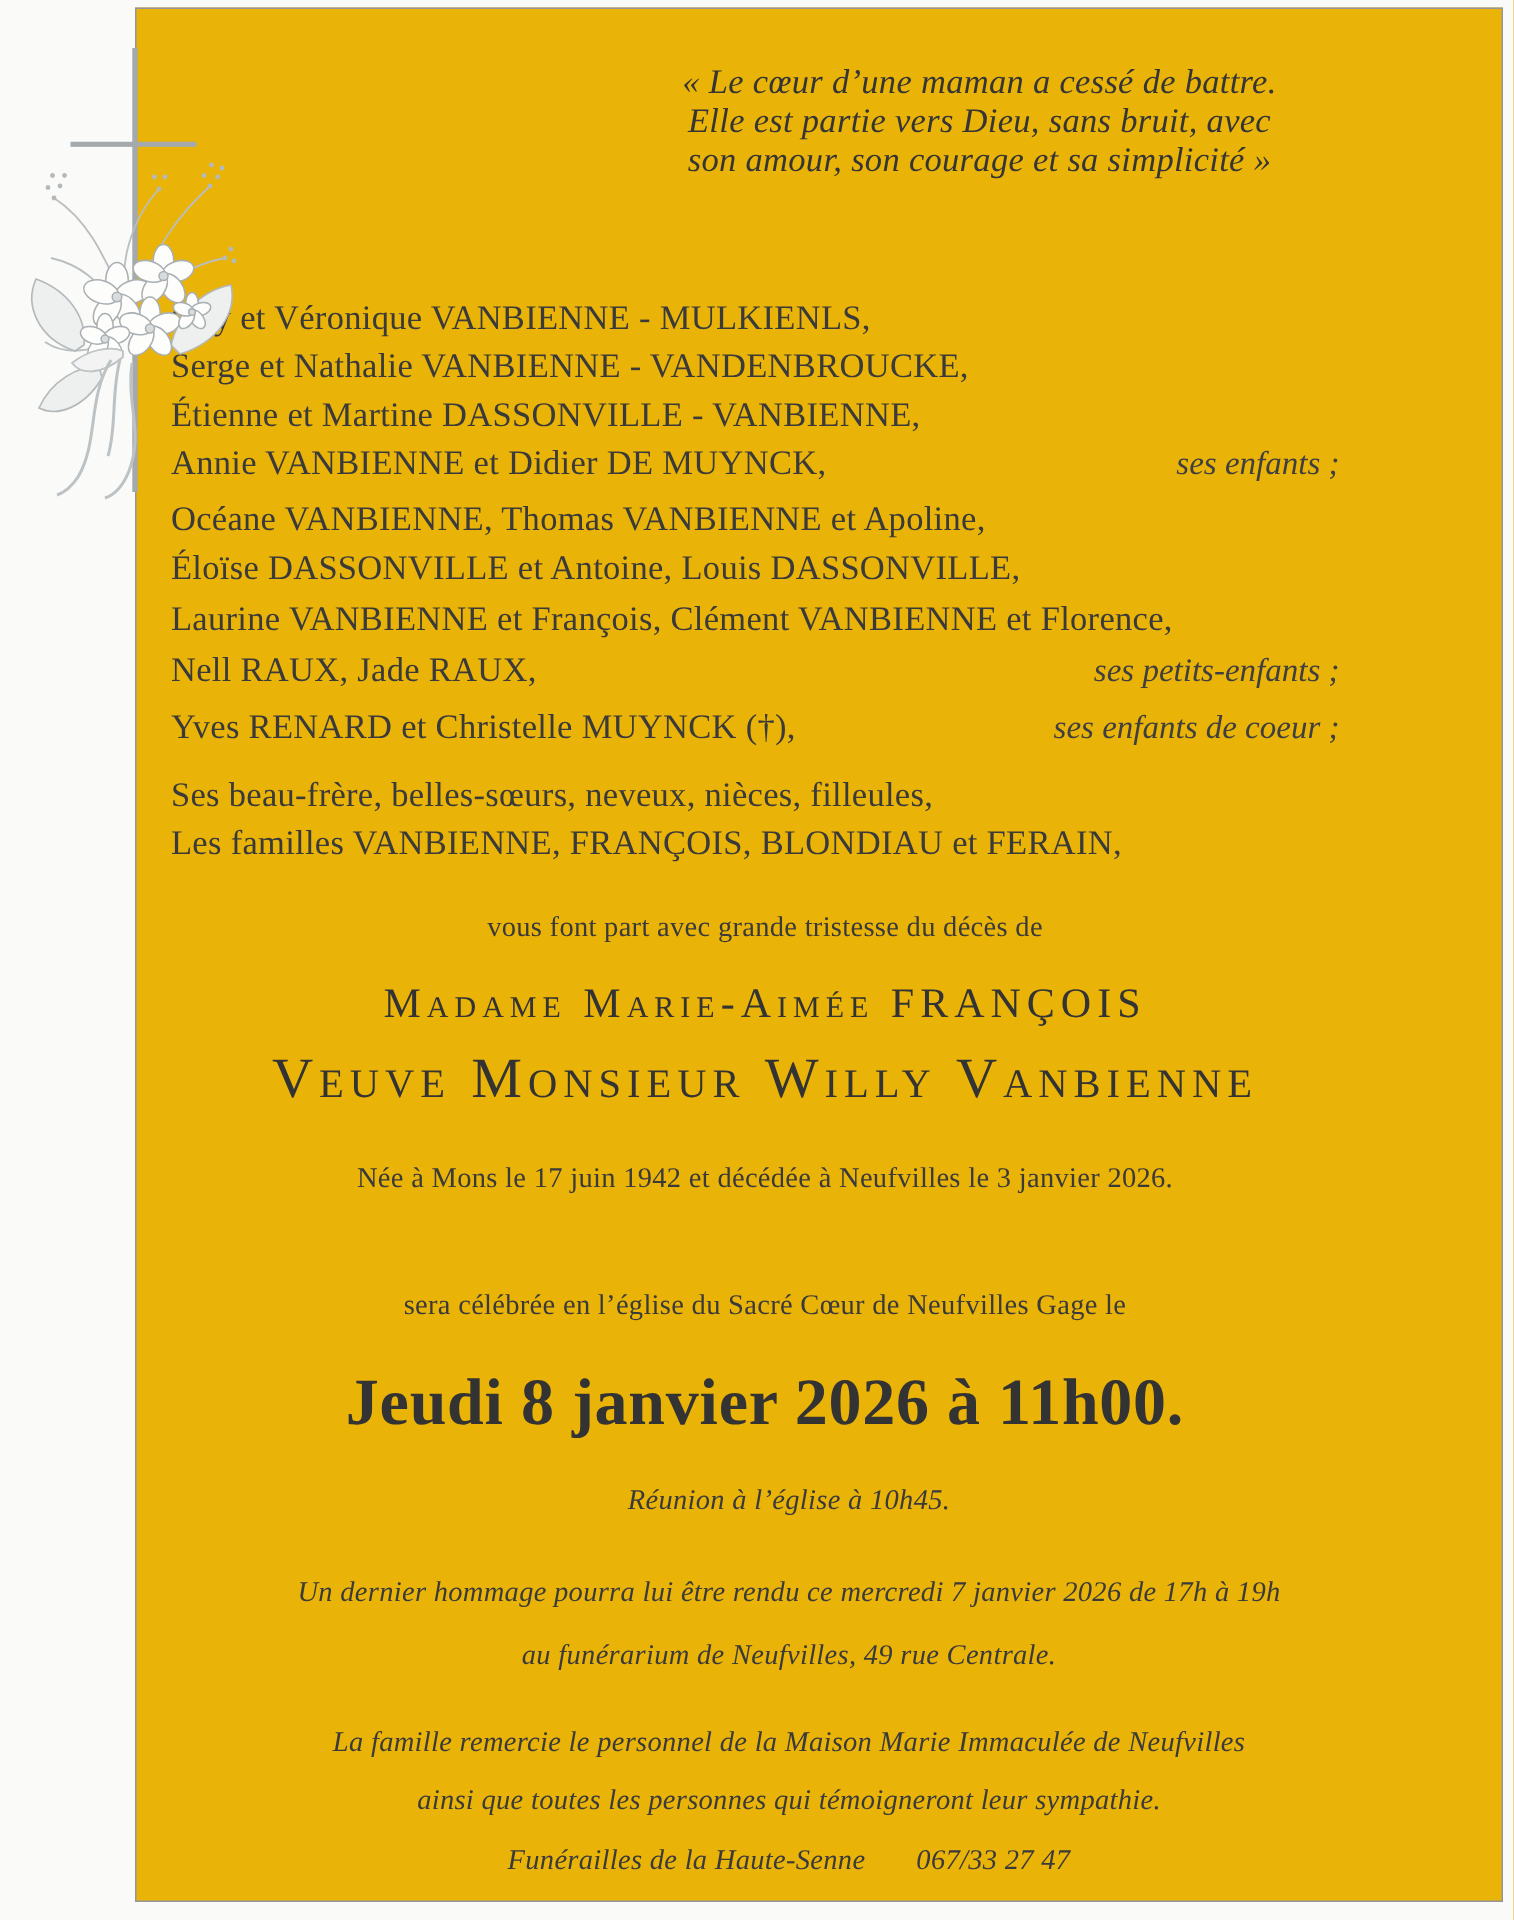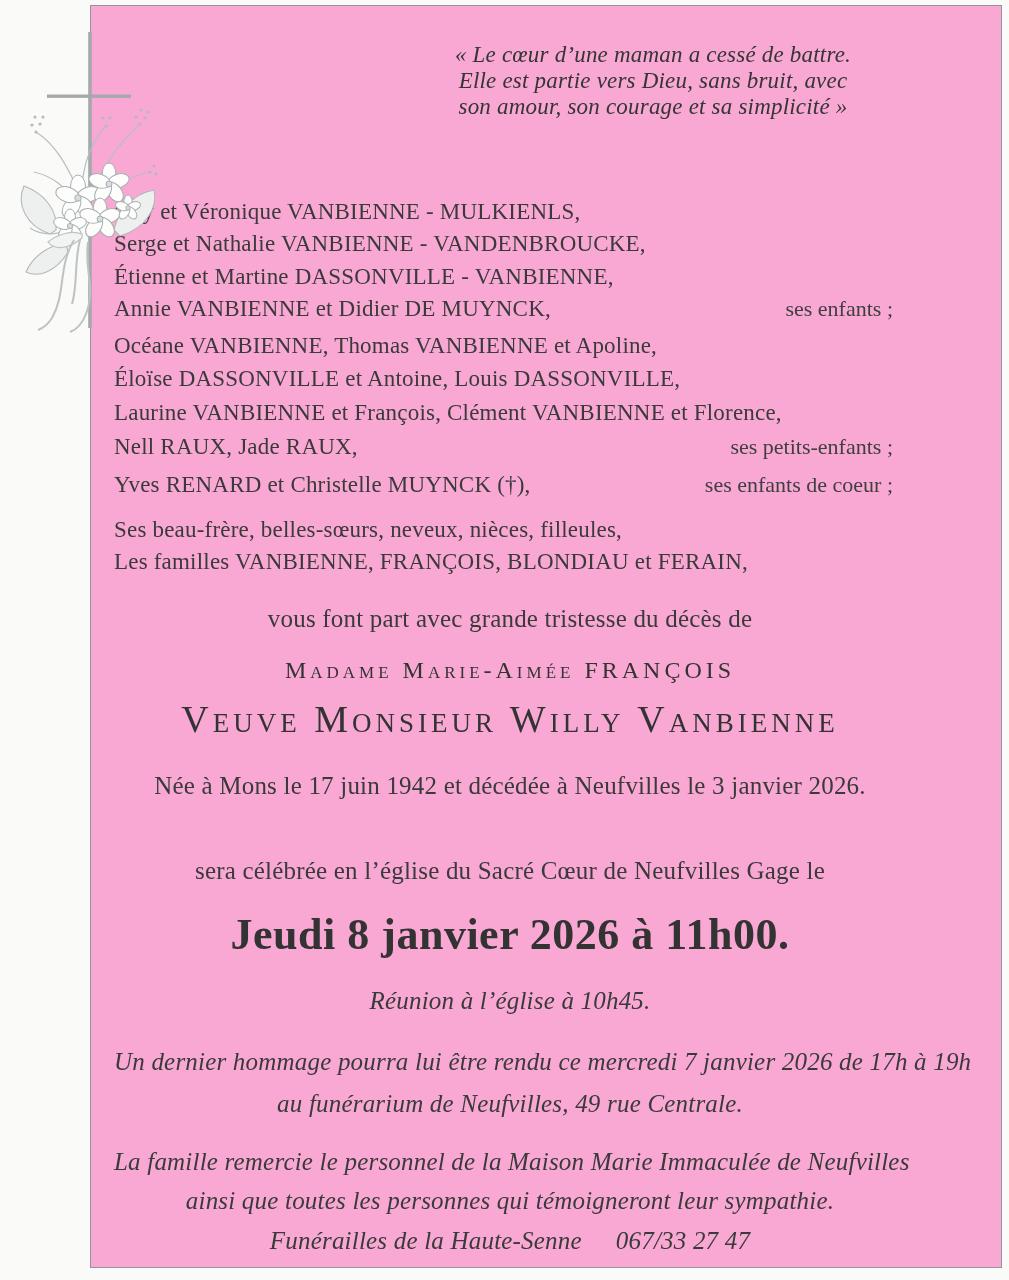--- a/index.html
+++ b/index.html
@@ -5,37 +5,37 @@
   html,body{margin:0;padding:0;}
   body{
     width:1009px;height:1280px;
     background:#fafaf8;
     font-family:"Liberation Serif","DejaVu Serif",serif;
     position:relative;overflow:hidden;
   }
   .page{position:relative;width:1009px;height:1280px;}
   .card{
     position:absolute;left:90px;top:5px;width:912px;height:1263px;
-    background:#f9a8d4;
+    background:#eab308;
     border:1px solid #94949a;
     box-sizing:border-box;
   }
   .line{position:absolute;color:#3a3a3a;white-space:nowrap;}
   .name{left:23px;font-size:23px;line-height:23px;letter-spacing:0.2px;}
-  .rlabel{right:108px;text-align:left;font-size:22px;line-height:22px;color:#3f3f3f;}
+  .rlabel{right:108px;text-align:left;font-style:italic;font-size:22px;line-height:22px;color:#3f3f3f;}
   .center{left:23px;width:792px;text-align:center;white-space:nowrap;}
-  .body-center{font-size:25px;line-height:23px;letter-spacing:0.2px;}
-  .ital{font-style:italic;}
+  .body-center{font-size:19px;line-height:23px;letter-spacing:0.2px;}
+  .ital{font-style:italic;margin-left:16px;}
   .quote{
     position:absolute;left:362px;top:36px;width:400px;
     font-style:italic;font-size:23px;line-height:26px;
     text-align:center;color:#353535;letter-spacing:0.2px;white-space:nowrap;
   }
   .title-main{
-    font-variant:small-caps;font-size:24px;line-height:34px;
+    font-variant:small-caps;font-size:28px;line-height:34px;
     letter-spacing:4px;color:#333333;
   }
   .title-sub{
     font-variant:small-caps;font-size:38px;line-height:31px;
     letter-spacing:4px;color:#333333;
   }
   .date-big{
     font-weight:bold;font-size:44px;line-height:34px;letter-spacing:0.5px;color:#333333;
   }
   .footer-gap{display:inline-block;width:34px;}

